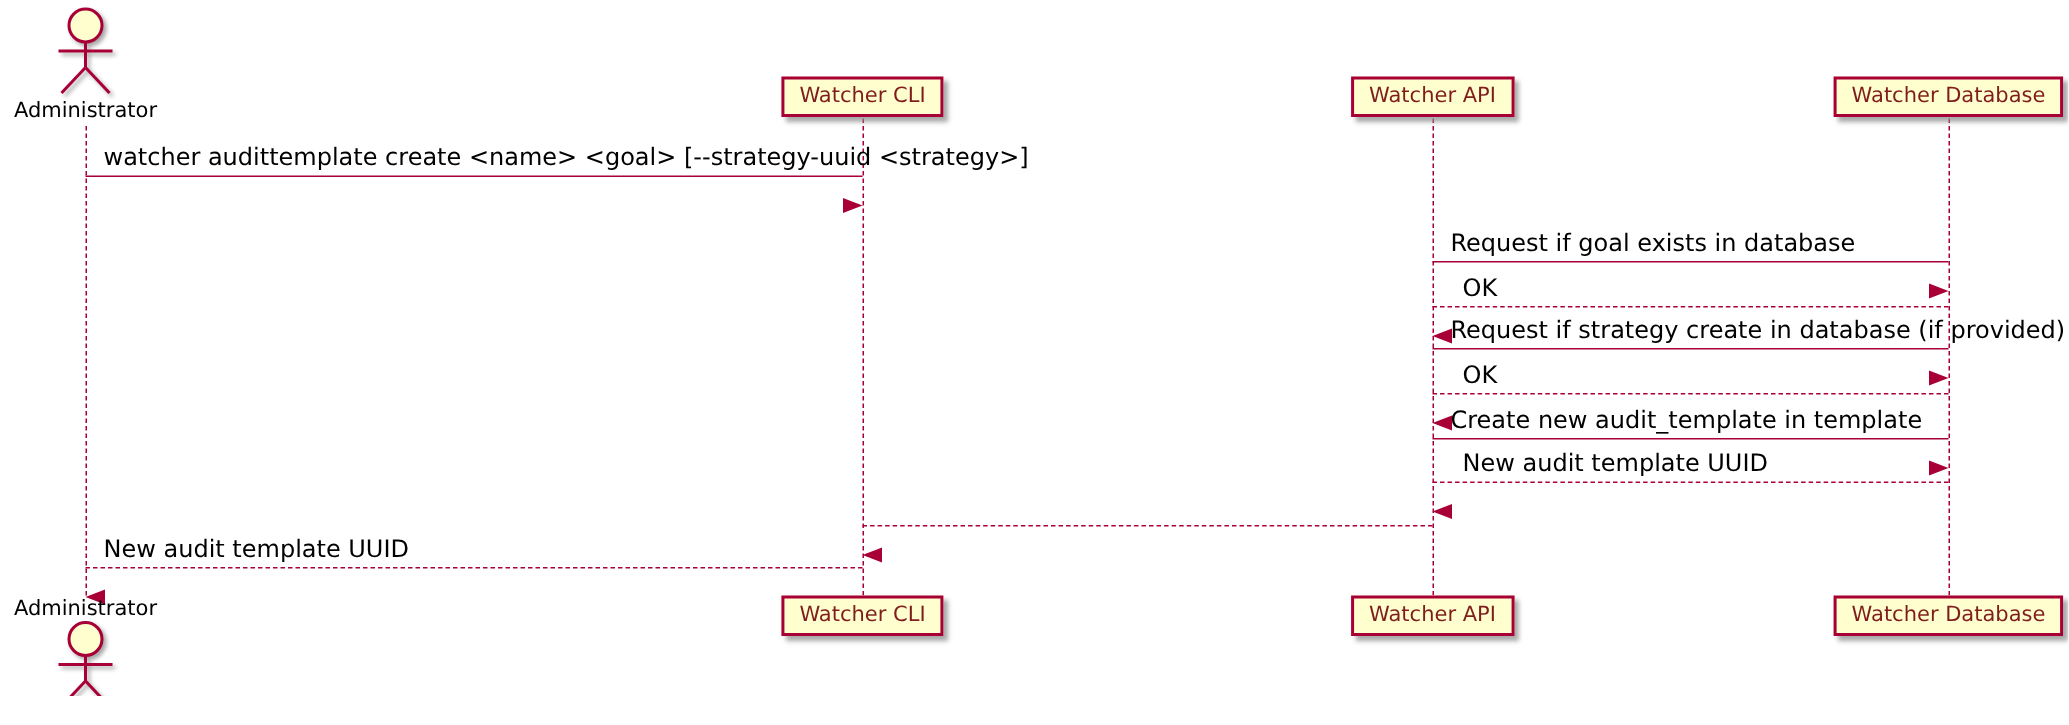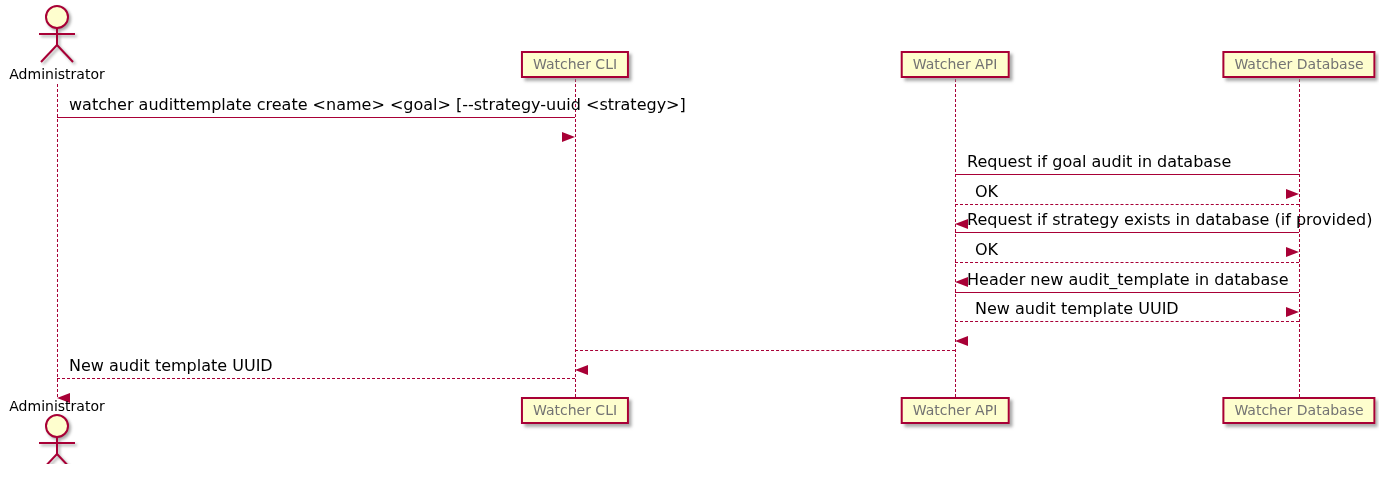--- a/index.html
+++ b/index.html
@@ -5,21 +5,21 @@
   * { box-sizing: border-box; }
   html, body { margin: 0; padding: 0; background: #ffffff; }
   body { font-family: "DejaVu Sans", "Liberation Sans", sans-serif; }
   .canvas { position: relative; width: 1379px; height: 464px; background: #ffffff; overflow: hidden; }
 
   .lifeline { position: absolute; width: 0; border-left: 1px dashed #A80036; }
 
   .participant {
     position: absolute; transform: translateX(-50%);
     background: #FEFECE; border: 2px solid #A80036;
-    padding: 3px 10px 4px 10px; font-size: 14px; color: #737373;
+    padding: 3px 10px 4px 10px; font-size: 14px; color: #7f1d1d;
     white-space: nowrap; box-shadow: 3px 3px 3px rgba(140,140,140,0.75);
   }
 
   .actor-label {
     position: absolute; transform: translateX(-50%);
     font-size: 14px; color: #000; white-space: nowrap;
   }
   .actor-figure { position: absolute; filter: drop-shadow(2.5px 2.5px 1.5px rgba(150,150,150,0.85)); }
 
   .message { position: absolute; height: 20px; }
@@ -69,49 +69,49 @@
 
   <div class="message solid" style="left:57px;  top:98px;  width:518px;">
     <div class="msg-label">watcher audittemplate create &lt;name&gt; &lt;goal&gt; [--strategy-uuid &lt;strategy&gt;]</div>
     <div class="line">
         <span class="arrowhead right"></span>
       </div>
   </div>
 
 
   <div class="message solid" style="left:955px; top:155px; width:344px;">
-    <div class="msg-label">Request if goal audit in database</div>
+    <div class="msg-label">Request if goal exists in database</div>
     <div class="line">
         <span class="arrowhead right"></span>
       </div>
   </div>
 
   <div class="message dashed indent" style="left:955px; top:185px; width:344px;">
     <div class="msg-label">OK</div>
     <div class="line">
         <span class="arrowhead left"></span>
       </div>
   </div>
 
   <div class="message solid" style="left:955px; top:213px; width:344px;">
-    <div class="msg-label">Request if strategy exists in database (if provided)</div>
+    <div class="msg-label">Request if strategy create in database (if provided)</div>
     <div class="line">
         <span class="arrowhead right"></span>
       </div>
   </div>
 
   <div class="message dashed indent" style="left:955px; top:243px; width:344px;">
     <div class="msg-label">OK</div>
     <div class="line">
         <span class="arrowhead left"></span>
       </div>
   </div>
 
   <div class="message solid" style="left:955px; top:273px; width:344px;">
-    <div class="msg-label">Header new audit_template in database</div>
+    <div class="msg-label">Create new audit_template in template</div>
     <div class="line">
         <span class="arrowhead right"></span>
       </div>
   </div>
 
   <div class="message dashed indent" style="left:955px; top:302px; width:344px;">
     <div class="msg-label">New audit template UUID</div>
     <div class="line">
         <span class="arrowhead left"></span>
       </div>

